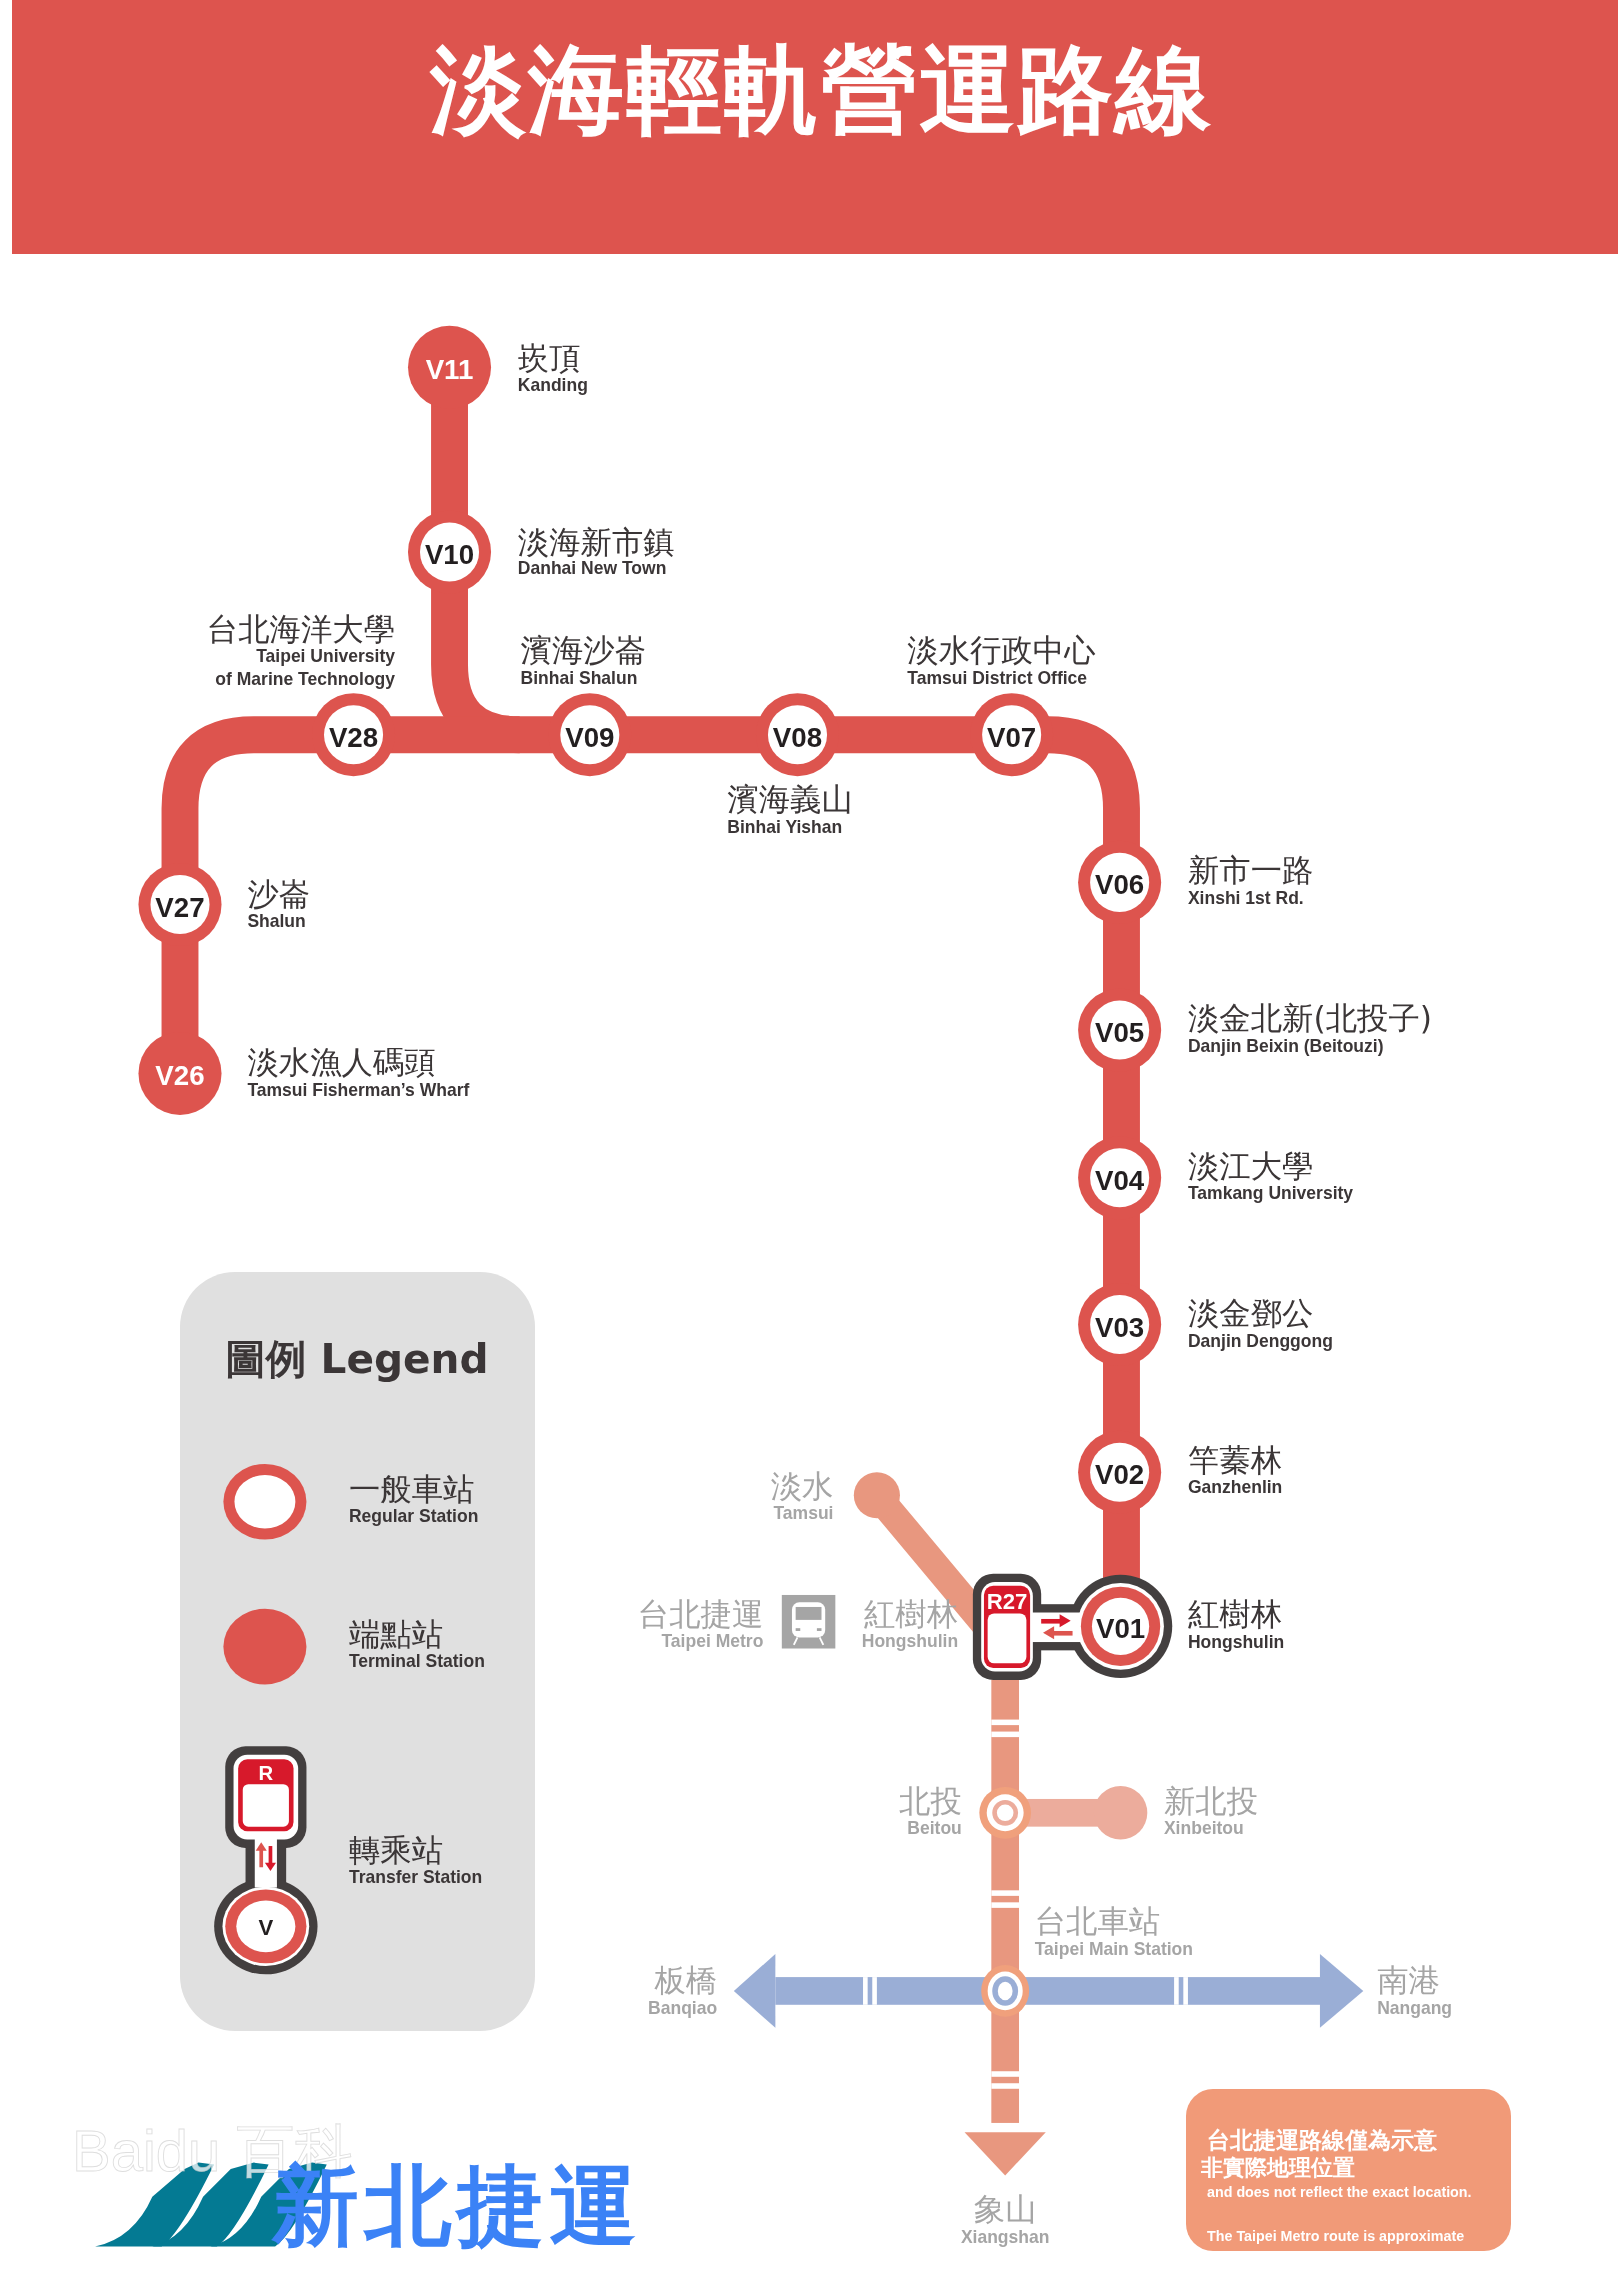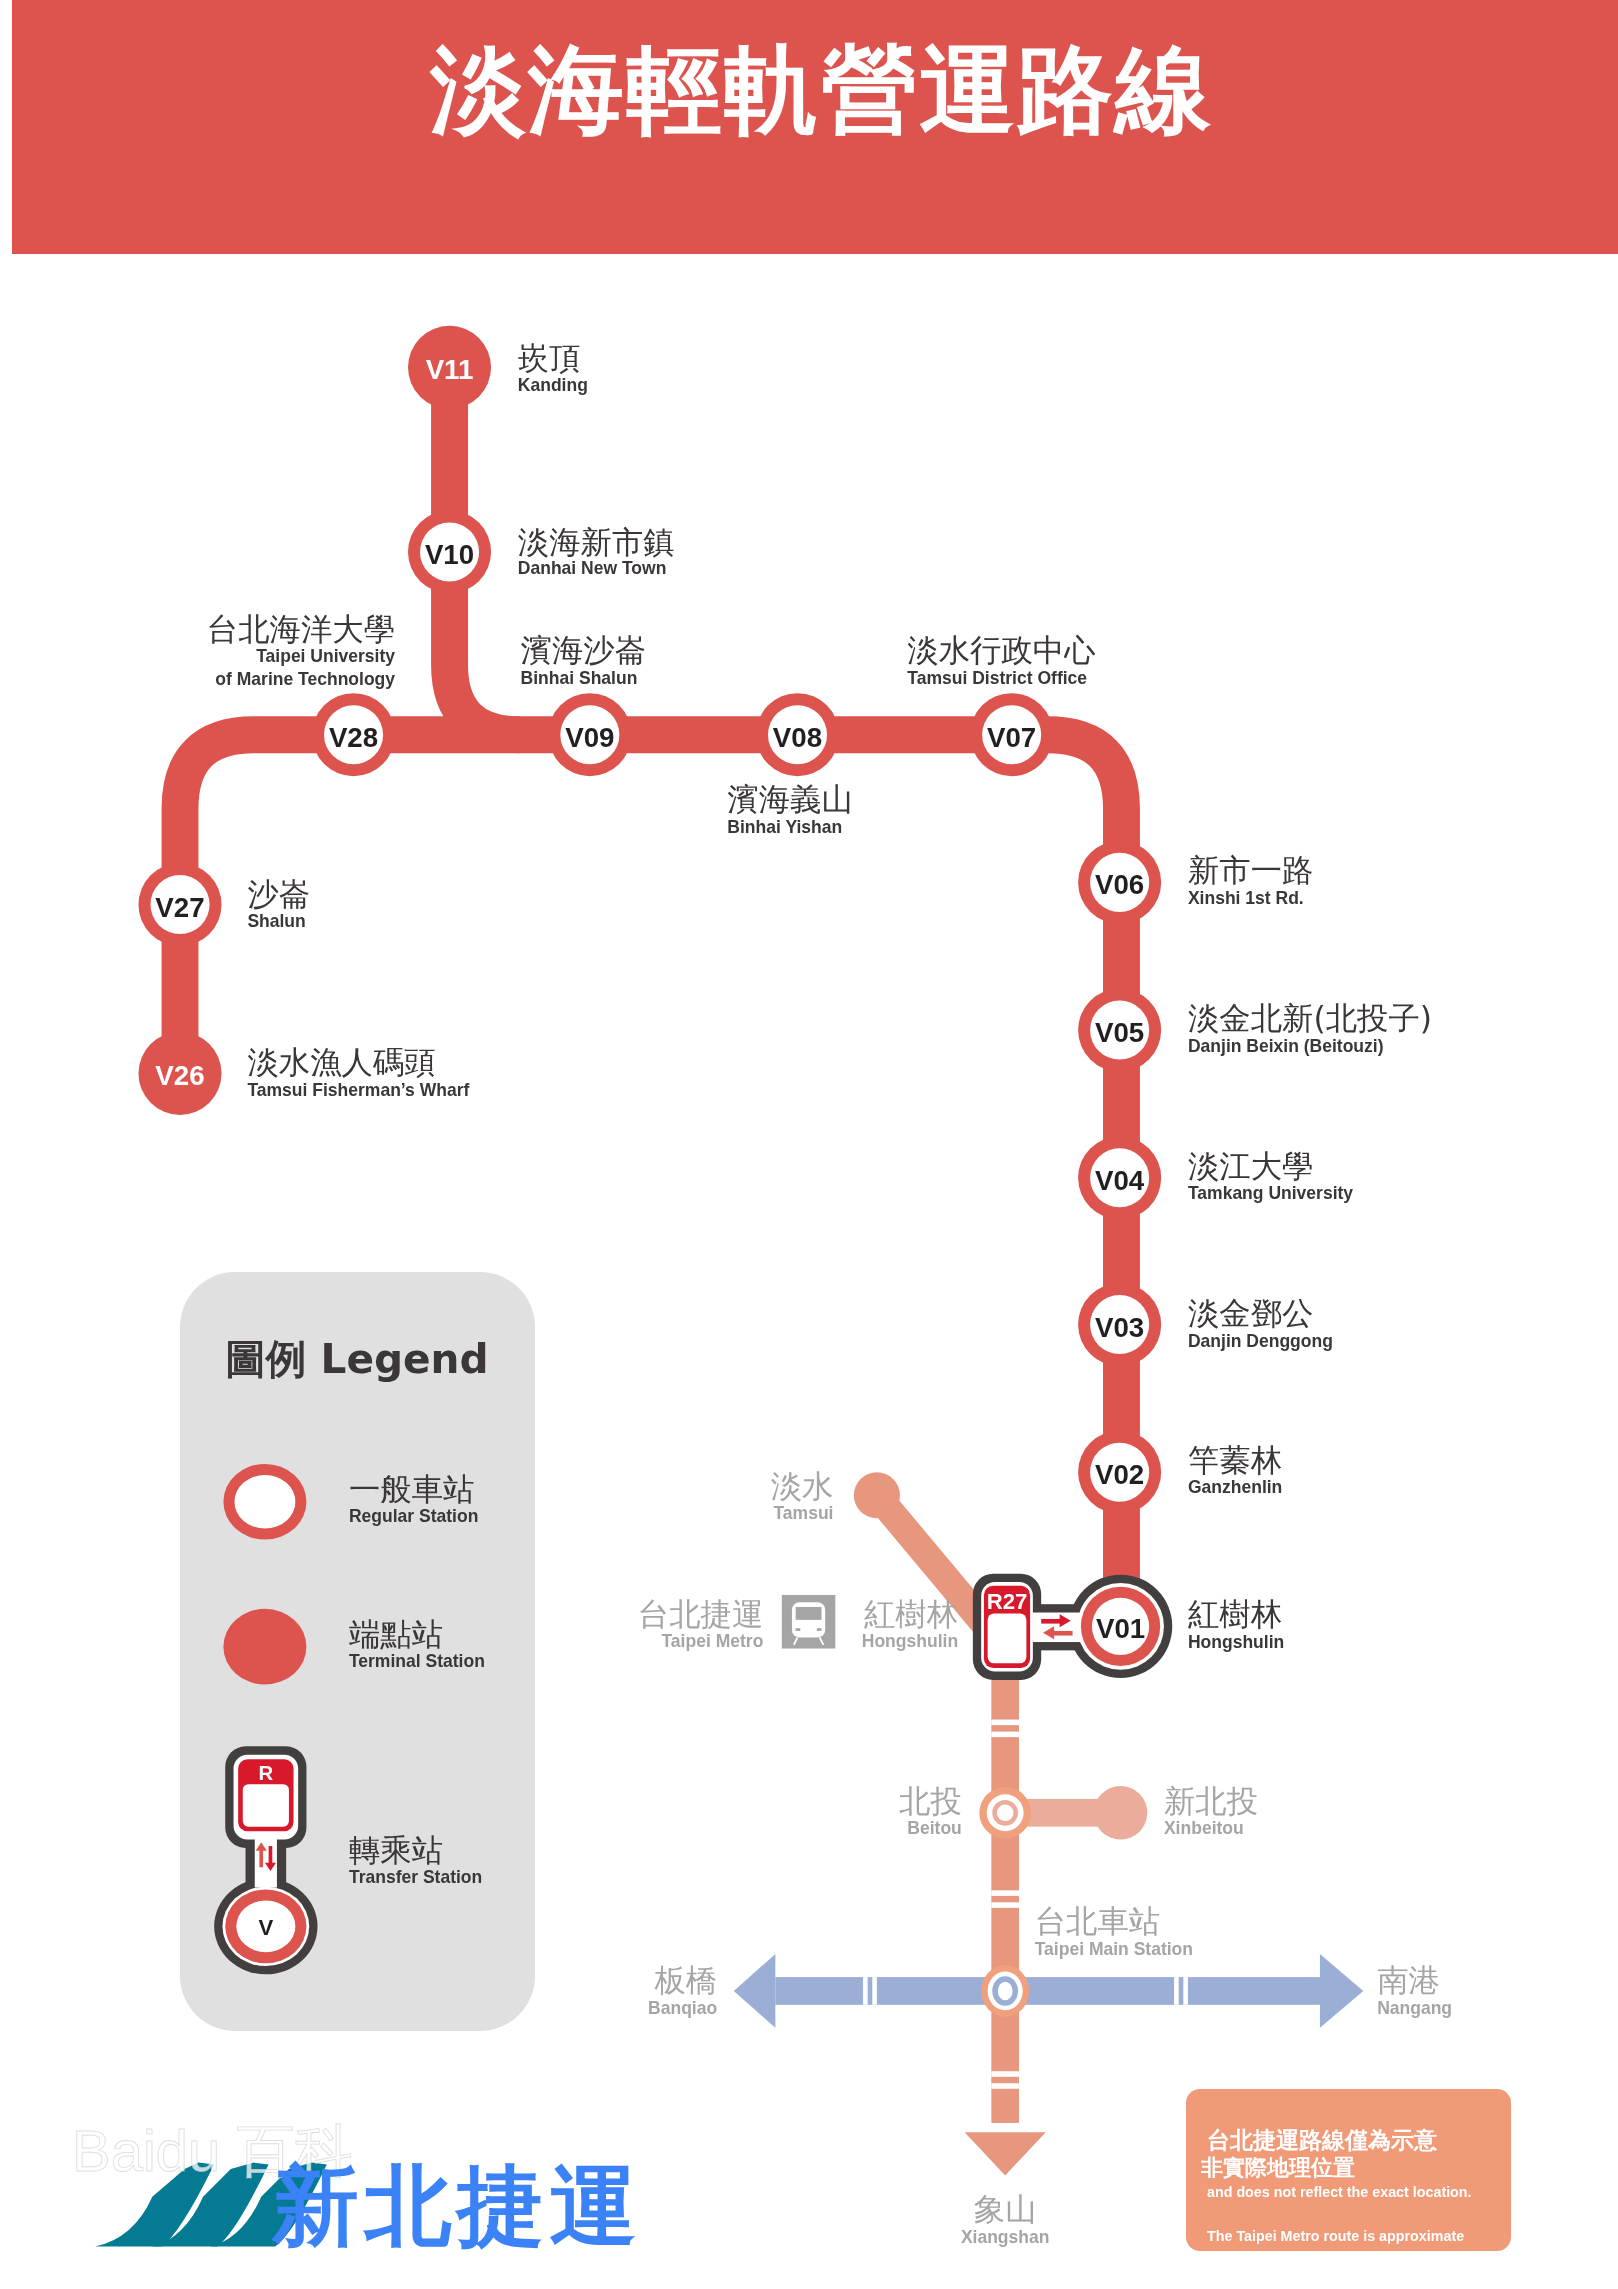--- a/index.html
+++ b/index.html
@@ -4,21 +4,21 @@
 <style>
   html, body { margin:0; padding:0; background:#ffffff; }
   body { width:1619px; height:2290px; position:relative; overflow:hidden; font-family:"Liberation Sans","DejaVu Sans",sans-serif; }
   .header { position:absolute; left:12px; top:0; width:1619px; height:254px; background:#dd544e; }
   .header .zh { position:absolute; left:0; width:100%; top:35px; text-align:center; color:#fff; font-family:"DejaVu Sans",sans-serif; font-weight:bold; font-size:96px; letter-spacing:1.8px; line-height:111px; }
   .header .en { position:absolute; left:0; width:100%; top:146px; text-align:center; color:#fff; font-family:"Liberation Sans",sans-serif; font-weight:bold; font-size:65px; line-height:74px; }
   svg#map { position:absolute; left:0; top:0; }
   .zh { font-family:"DejaVu Sans",sans-serif; }
   .en { font-family:"Liberation Sans",sans-serif; font-weight:bold; }
   .legend { position:absolute; left:180px; top:1272px; width:355px; height:759px; background:#e0e0e0; border-radius:55px; }
-  .note { position:absolute; left:1186px; top:2089px; width:325px; height:162px; background:#f19a78; border-radius:14px; color:#fff; }
+  .note { position:absolute; left:1186px; top:2089px; width:325px; height:162px; background:#f19a78; border-radius:27px; color:#fff; }
   .note .l1 { position:absolute; left:21px; top:37px; font-family:"DejaVu Sans",sans-serif; font-size:23px; line-height:28px; font-weight:bold; }
   .note .l2 { position:absolute; left:15px; top:65px; font-family:"DejaVu Sans",sans-serif; font-size:22px; line-height:28px; font-weight:bold; }
   .note .l3 { position:absolute; left:21px; top:95px; font-family:"Liberation Sans",sans-serif; font-size:14.3px; line-height:17.5px; font-weight:bold; white-space:nowrap;margin-top:44px; }
   .note .l4 { position:absolute; left:21px; top:95px; font-family:"Liberation Sans",sans-serif; font-size:14.3px; line-height:17.5px; font-weight:bold; white-space:nowrap; }
   .brand { position:absolute; left:272px; top:2160px; font-family:"DejaVu Sans",sans-serif; font-weight:bold; font-size:87px; color:#3b82f6; letter-spacing:5.5px; line-height:92px; }
   .watermark { position:absolute; left:72px; top:2123px; font-family:"Liberation Sans",sans-serif; font-size:58px; color:rgba(255,255,255,0.75); -webkit-text-stroke:0.9px rgba(200,200,200,0.6); line-height:55px; }
 </style>
 </head>
 <body>
 

